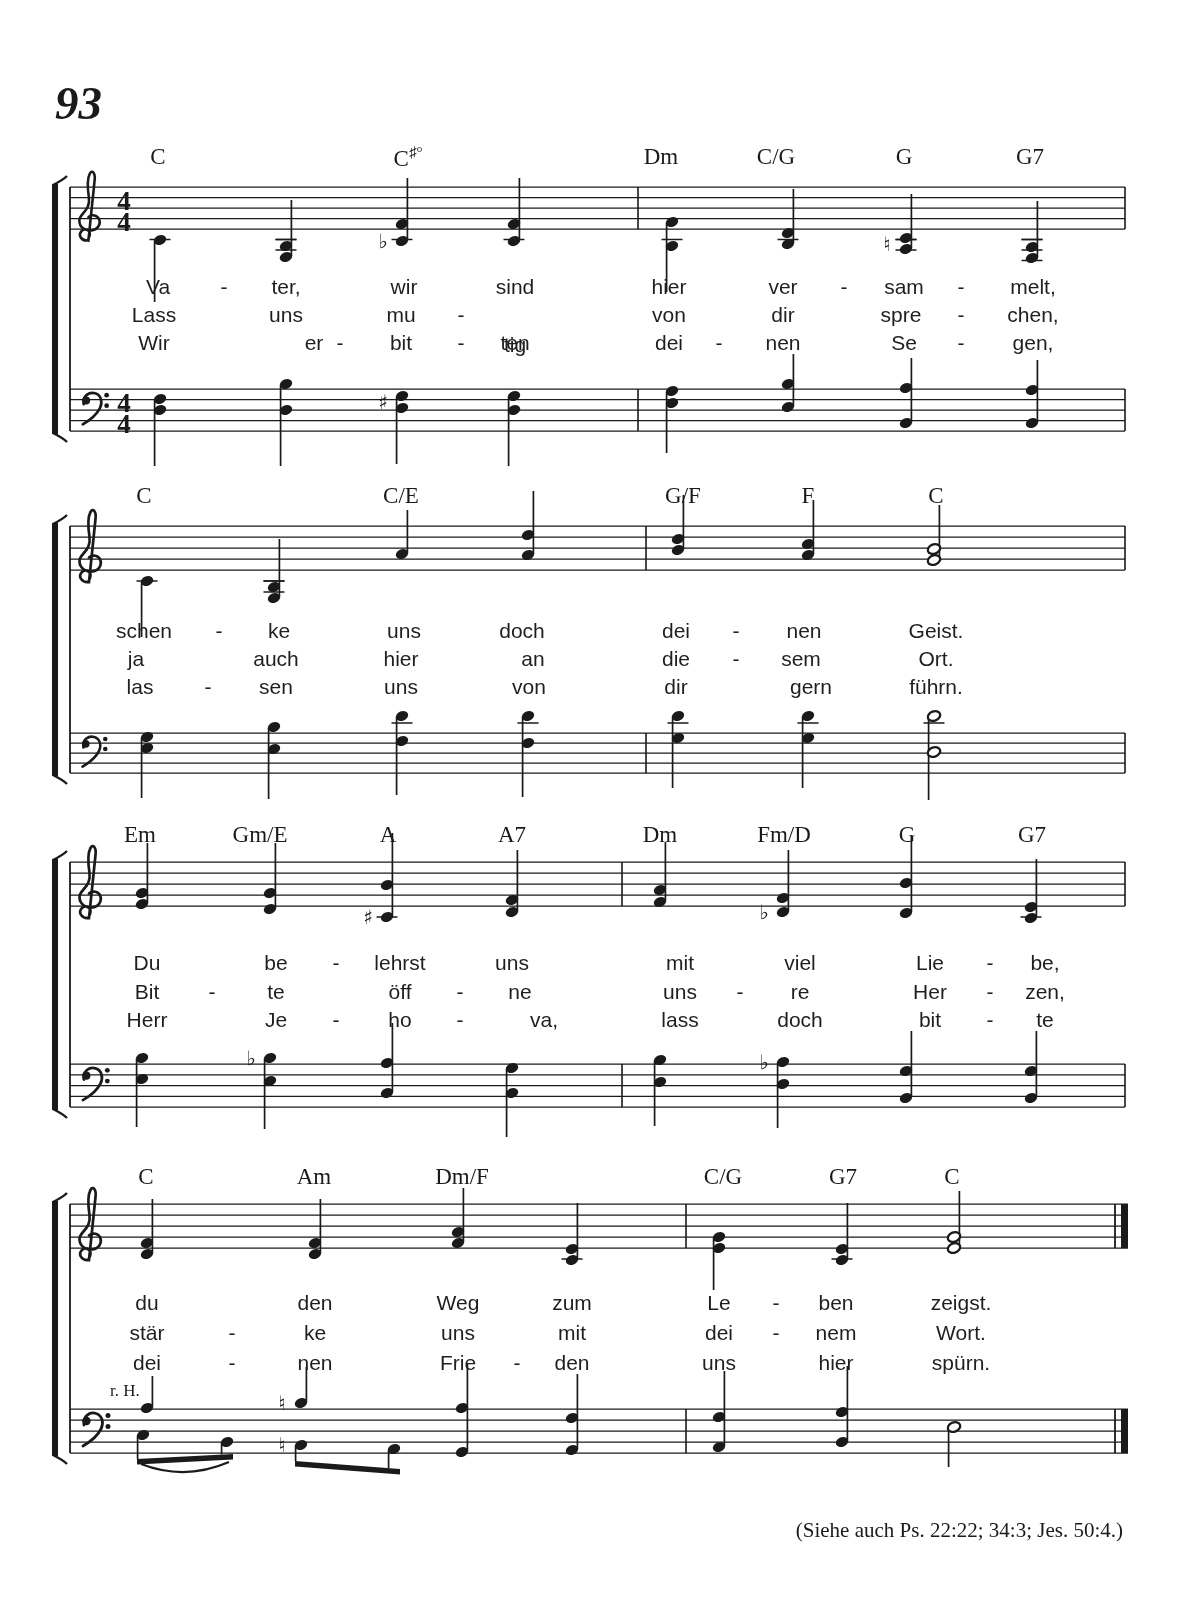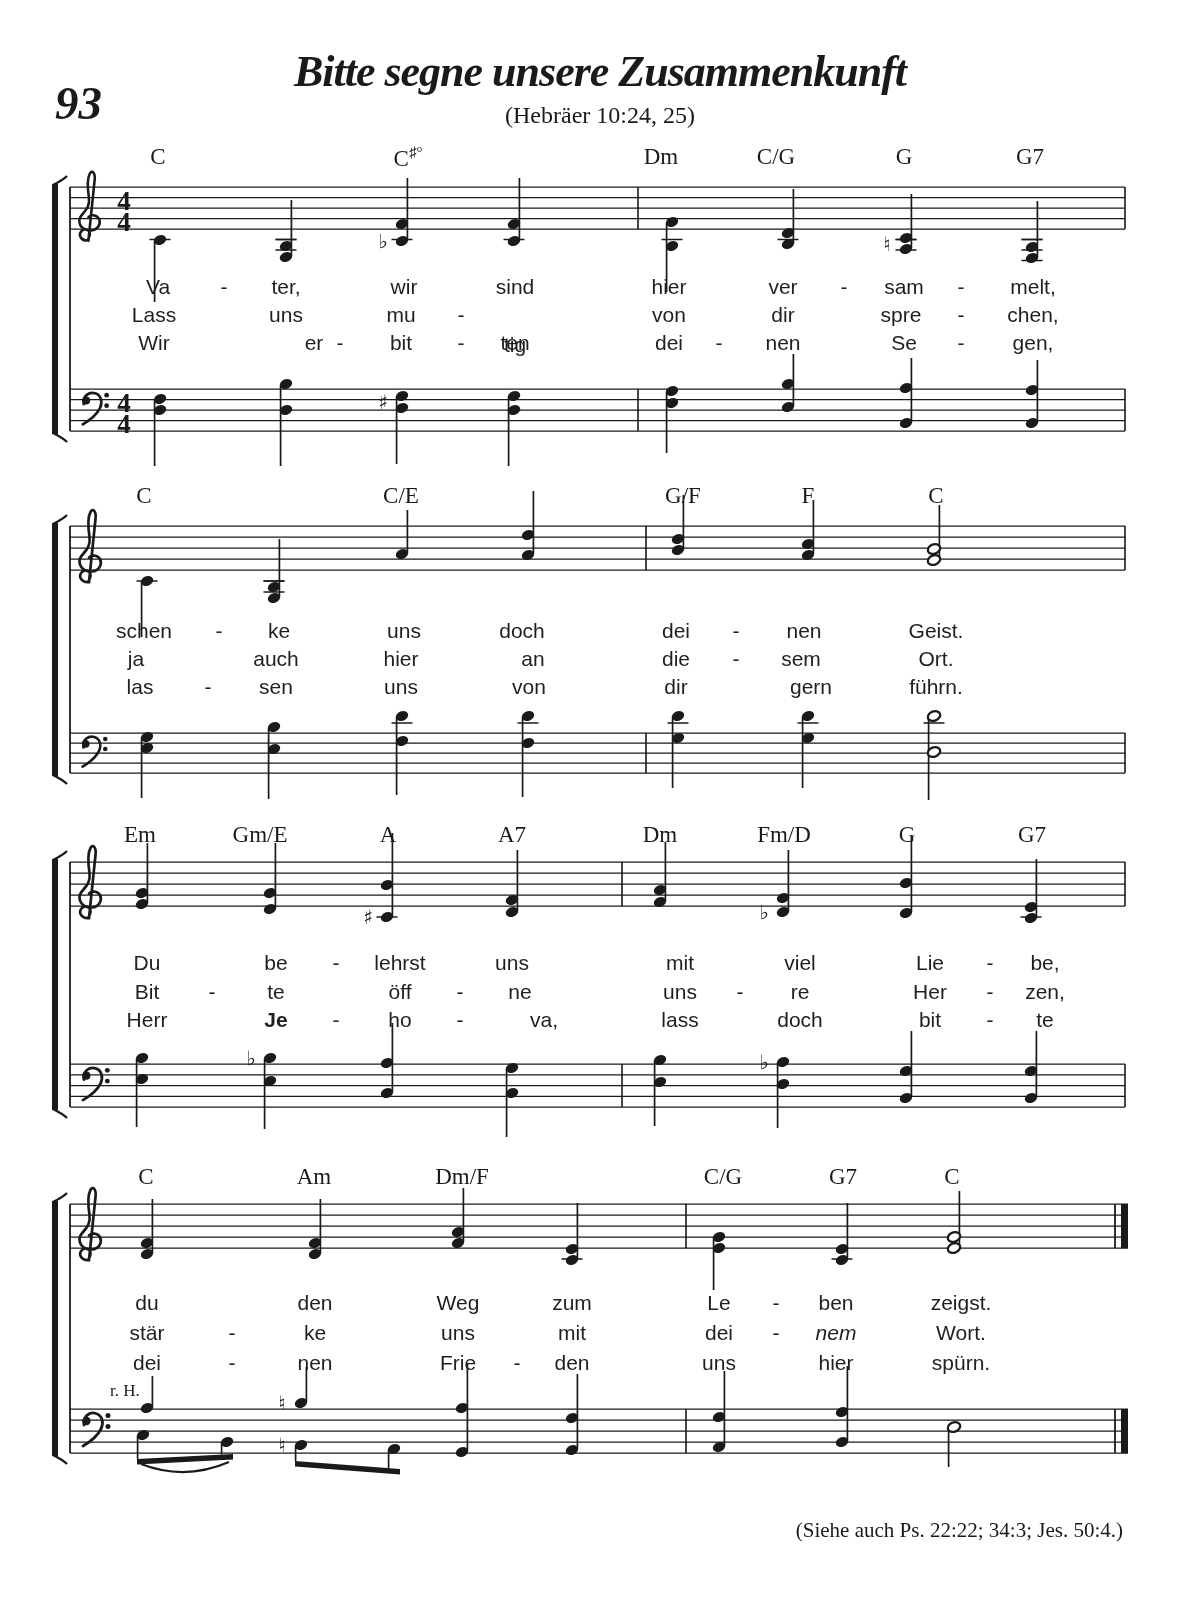--- a/index.html
+++ b/index.html
@@ -15,22 +15,20 @@
   .chord sup{font-size:15px;}
   .lyr{position:absolute;transform:translateX(-50%);font-family:"Liberation Sans", sans-serif;
        font-size:21px;color:#1f1f1f;white-space:nowrap;}
   svg.score{position:absolute;left:0;top:0;}
 </style>
 </head>
 <body>
 
 <div class="page">
   <div class="song-number">93</div>
-  <div class="song-title">Bitte segne unsere Zusammenkunft</div>
-  <div class="song-subtitle">(Hebräer 10:24, 25)</div>
   <svg class="score" id="score" width="1200" height="1603" viewBox="0 0 1200 1603">
       <g>
         <line x1="70" y1="187" x2="1125" y2="187" stroke="#1a1a1a" stroke-width="1.25"></line>
         <line x1="70" y1="197.5" x2="1125" y2="197.5" stroke="#1a1a1a" stroke-width="1.25"></line>
         <line x1="70" y1="208" x2="1125" y2="208" stroke="#1a1a1a" stroke-width="1.25"></line>
         <line x1="70" y1="218.5" x2="1125" y2="218.5" stroke="#1a1a1a" stroke-width="1.25"></line>
         <line x1="70" y1="229" x2="1125" y2="229" stroke="#1a1a1a" stroke-width="1.25"></line>
         <path d="M 13 56 C 6 57 2 51 5.5 46.5 C 8.5 42.5 14.5 44.5 14.5 49.5 C 14.5 53 11.5 55.5 13 56 L 19.5 -7 C 20.5 -14.5 17 -18.5 14.5 -14 C 11.5 -8.5 12 1 13.5 11 C 15.5 25 3.5 27.5 3.5 35 C 3.5 42.5 10 46 16 45.5 C 22.5 45 26 39.5 24.5 34.5 C 23 29.5 16.5 28 13 31.5" fill="none" stroke="#1a1a1a" stroke-width="2.7" stroke-linecap="round" transform="translate(76,187) scale(0.9545454545454546)"></path>
         <text x="124" y="209.5" fill="#1a1a1a" text-anchor="middle" font-size="27" font-weight="bold" font-family="&quot;Liberation Serif&quot;, serif">4</text>
         <text x="124" y="230.5" fill="#1a1a1a" text-anchor="middle" font-size="27" font-weight="bold" font-family="&quot;Liberation Serif&quot;, serif">4</text>
@@ -456,21 +454,21 @@
       <span class="lyr" style="left: 400px; top: 980px;">öff</span>
       <span class="lyr" style="left: 460px; top: 980px;">-</span>
       <span class="lyr" style="left: 520px; top: 980px;">ne</span>
       <span class="lyr" style="left: 680px; top: 980px;">uns</span>
       <span class="lyr" style="left: 740px; top: 980px;">-</span>
       <span class="lyr" style="left: 800px; top: 980px;">re</span>
       <span class="lyr" style="left: 930px; top: 980px;">Her</span>
       <span class="lyr" style="left: 990px; top: 980px;">-</span>
       <span class="lyr" style="left: 1045px; top: 980px;">zen,</span>
       <span class="lyr" style="left: 147px; top: 1008px;">Herr</span>
-      <span class="lyr" style="left: 276px; top: 1008px; font-weight: bold;">Je</span>
+      <span class="lyr" style="left: 276px; top: 1008px;">Je</span>
       <span class="lyr" style="left: 336px; top: 1008px;">-</span>
       <span class="lyr" style="left: 400px; top: 1008px;">ho</span>
       <span class="lyr" style="left: 460px; top: 1008px;">-</span>
       <span class="lyr" style="left: 544px; top: 1008px;">va,</span>
       <span class="lyr" style="left: 680px; top: 1008px;">lass</span>
       <span class="lyr" style="left: 800px; top: 1008px;">doch</span>
       <span class="lyr" style="left: 930px; top: 1008px;">bit</span>
       <span class="lyr" style="left: 990px; top: 1008px;">-</span>
       <span class="lyr" style="left: 1045px; top: 1008px;">te</span>
       <span class="chord" style="left: 146px; top: 1164px;">C</span>
@@ -487,21 +485,21 @@
       <span class="lyr" style="left: 776px; top: 1291px;">-</span>
       <span class="lyr" style="left: 836px; top: 1291px;">ben</span>
       <span class="lyr" style="left: 961px; top: 1291px;">zeigst.</span>
       <span class="lyr" style="left: 147px; top: 1321px;">stär</span>
       <span class="lyr" style="left: 232px; top: 1321px;">-</span>
       <span class="lyr" style="left: 315px; top: 1321px;">ke</span>
       <span class="lyr" style="left: 458px; top: 1321px;">uns</span>
       <span class="lyr" style="left: 572px; top: 1321px;">mit</span>
       <span class="lyr" style="left: 719px; top: 1321px;">dei</span>
       <span class="lyr" style="left: 776px; top: 1321px;">-</span>
-      <span class="lyr" style="left: 836px; top: 1321px; font-style: italic;">nem</span>
+      <span class="lyr" style="left: 836px; top: 1321px;">nem</span>
       <span class="lyr" style="left: 961px; top: 1321px;">Wort.</span>
       <span class="lyr" style="left: 147px; top: 1351px;">dei</span>
       <span class="lyr" style="left: 232px; top: 1351px;">-</span>
       <span class="lyr" style="left: 315px; top: 1351px;">nen</span>
       <span class="lyr" style="left: 458px; top: 1351px;">Frie</span>
       <span class="lyr" style="left: 517px; top: 1351px;">-</span>
       <span class="lyr" style="left: 572px; top: 1351px;">den</span>
       <span class="lyr" style="left: 719px; top: 1351px;">uns</span>
       <span class="lyr" style="left: 836px; top: 1351px;">hier</span>
       <span class="lyr" style="left: 961px; top: 1351px;">spürn.</span>

